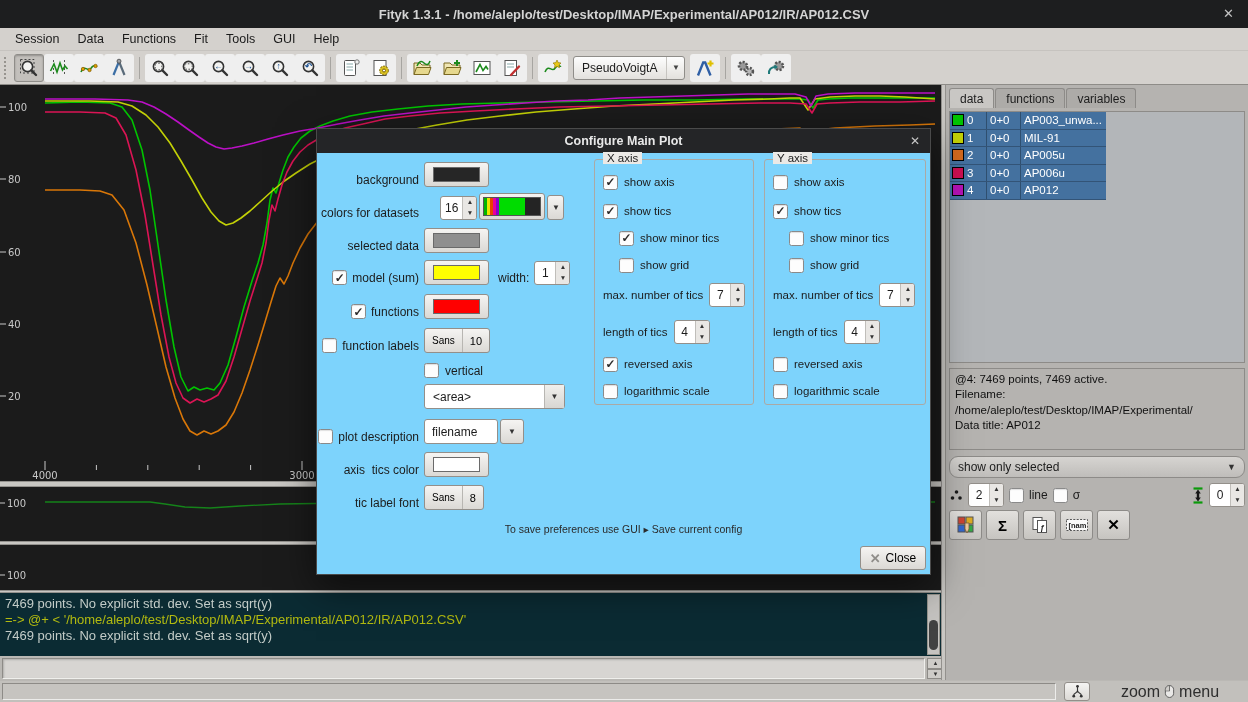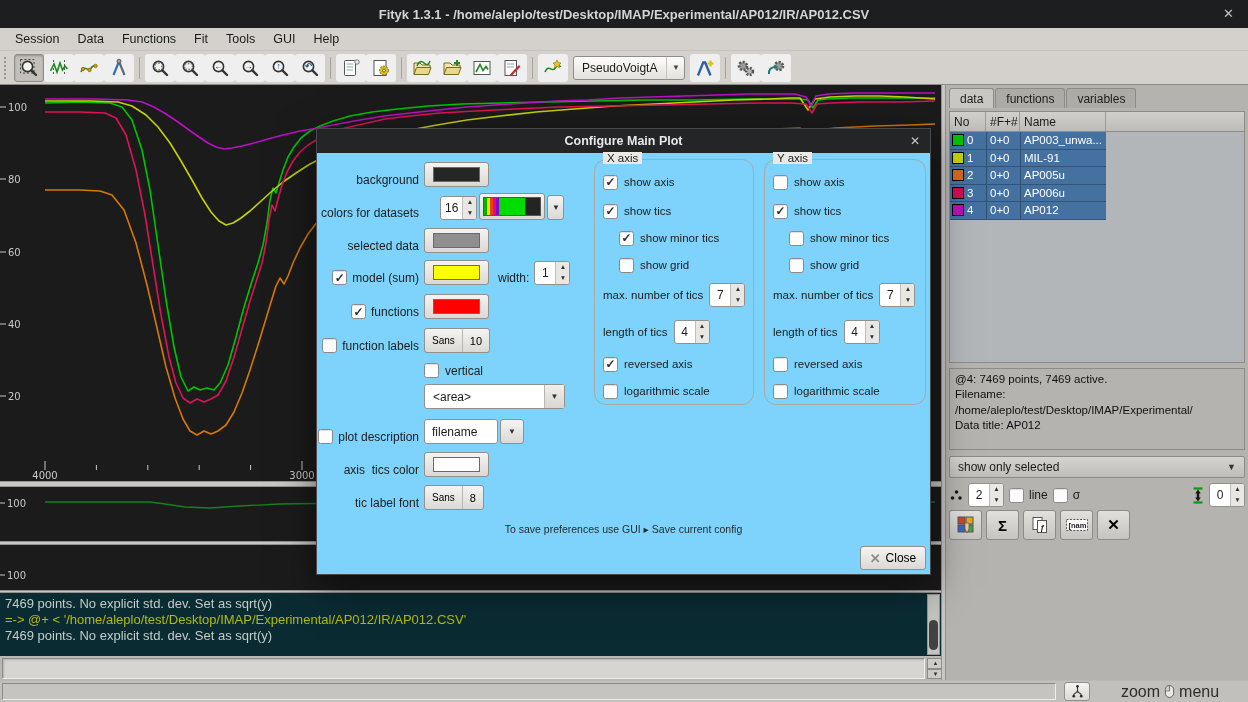--- a/index.html
+++ b/index.html
@@ -59,21 +59,21 @@
   .trow{display:flex;height:17.5px;align-items:center;background:#44719f;color:#fff;width:156px;
     border-bottom:1px solid rgba(0,0,0,.25);font-size:11.5px}
   .c-no{width:36px;display:flex;align-items:center;gap:3px;padding-left:2px}
   .c-ff{width:34px;padding-left:3px;border-left:1px solid rgba(0,0,0,.3);align-self:stretch;display:flex;align-items:center}
   .c-name{flex:1;padding-left:3px;border-left:1px solid rgba(0,0,0,.3);align-self:stretch;display:flex;align-items:center;
     white-space:nowrap;overflow:hidden}
   .dswatch{width:12px;height:12px;border:1px solid #000;flex:none}
   .info-box{position:absolute;left:3px;right:3px;top:283px;height:82px;border:1px solid #8d8b88;
     padding:3px 5px;font-size:11.5px;line-height:1.33;color:#101010}
   .filter{position:absolute;left:3px;right:3px;top:371px;height:22px;background:linear-gradient(#d6d4d1,#bfbdba);
-    border:1px solid #8d8b88;border-radius:2px;display:flex;align-items:center;padding-left:8px;font-size:12px}
+    border:1px solid #8d8b88;border-radius:9px;display:flex;align-items:center;padding-left:8px;font-size:12px}
   .filter .arr{margin-left:auto;margin-right:8px;font-size:9px;color:#333}
   .ctrl-row{position:absolute;left:3px;right:3px;top:398px;height:24px;display:flex;align-items:center;gap:5px}
   .btn-row{position:absolute;left:3px;top:425px;display:flex;gap:4px}
   .sq-btn{width:33px;height:30px;background:linear-gradient(#e2e0dd,#c6c4c0);border:1px solid #8d8b88;
     border-radius:3px;display:flex;align-items:center;justify-content:center;font-size:15px;font-weight:bold}
   
   .cb{width:15px;height:15px;background:#fdfdfd;border:1px solid #8a8a8a;border-radius:2.5px;flex:none;
     display:inline-flex;align-items:center;justify-content:center;font-size:12px;font-weight:bold;color:#2b2b2b;
     box-shadow:inset 0 1px 1px rgba(0,0,0,.12)}
   .cb.checked::after{content:"✓"}
@@ -102,21 +102,21 @@
   .swbtn{width:65px;height:25px;padding:4px 8px;display:flex;align-items:center;justify-content:center;flex:none}
   .swbtn .sw{width:100%;height:100%;border:1px solid #6a6a6a}
   .fontbtn{height:25px;display:inline-flex;align-items:stretch;overflow:hidden;flex:none}
   .fontbtn span{display:flex;align-items:center;justify-content:center;padding:0 7px;font-size:11px}
   .fontbtn span:first-child{border-right:1px solid #b8b6b2;font-size:10px}
   .combo{height:25px;display:inline-flex;align-items:center;background:#fff;border:1px solid #938f8a;
     border-radius:3px;padding-left:8px;flex:none}
   .combo .arr{height:100%;display:flex;align-items:center;justify-content:center;width:20px;
     margin-left:auto;font-size:8px;color:#333;background:linear-gradient(#f0efec,#d8d6d2);border-left:1px solid #b8b6b2}
   .arrbtn{width:17px;height:25px;display:flex;align-items:center;justify-content:center;font-size:8px;color:#333;flex:none}
-  .axgroup{position:absolute;top:6px;border:1px solid #aba9a5;border-radius:12px}
+  .axgroup{position:absolute;top:6px;border:1px solid #aba9a5;border-radius:3px}
   .axlegend{position:absolute;top:-8px;left:8px;background:#ebe9e6;padding:0 4px;font-size:11.5px}
   .ax-row{position:absolute;left:8px;display:flex;align-items:center;gap:6px;font-size:11.5px;height:16px}
   .ax-row.spinrow{height:26px}
   .dlg-hint{position:absolute;top:370px;left:0;right:0;text-align:center;font-size:10.5px;color:#2a2a2a}
   .dlg-closebtn{position:absolute;top:393px;right:4px;width:66px;height:24px;display:flex;align-items:center;
     justify-content:center;gap:5px;font-size:12px}
   .dlg-closebtn .x{color:#8f8d89;font-weight:bold;font-size:13px}
 </style>
 </head>
 <body>
@@ -367,26 +367,20 @@
 
 <div class="vsplit"></div>
 
 <div class="sidebar">
   <div class="tabs" id="sb-tabs">
       <span class="tab active">data</span>
       <span class="tab">functions</span>
       <span class="tab">variables</span>
     </div>
   <div class="dtable">
-    <div class="thead">
-      <span class="th th-no">No</span>
-      <span class="th th-ff">#F+#</span>
-      <span class="th th-name">Name</span>
-      <span class="th th-fill"></span>
-    </div>
     <div id="sb-rows">
         <div class="trow">
           <span class="c-no">
             <span class="dswatch" style="background:#00c400"></span>
             <span>0</span>
           </span>
           <span class="c-ff">0+0</span>
           <span class="c-name">AP003_unwa...</span>
         </div>
         <div class="trow">

